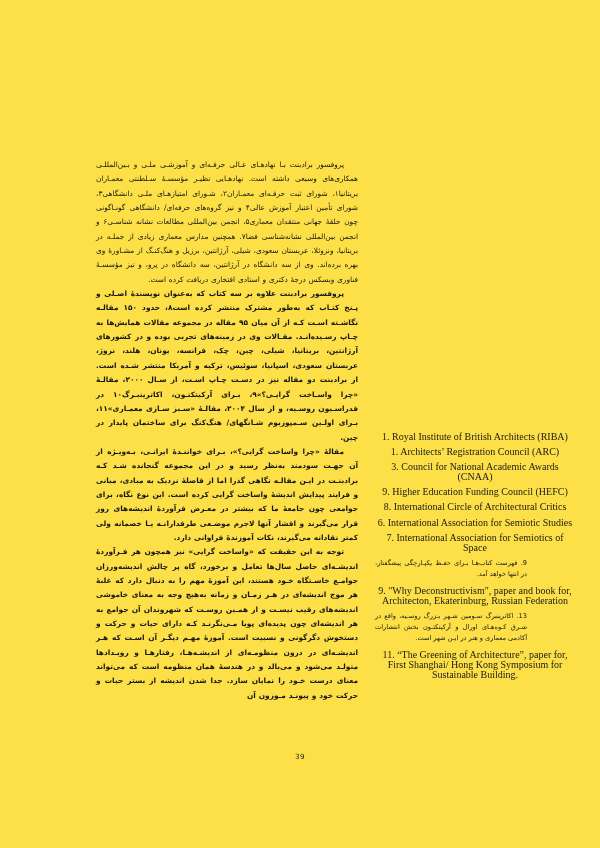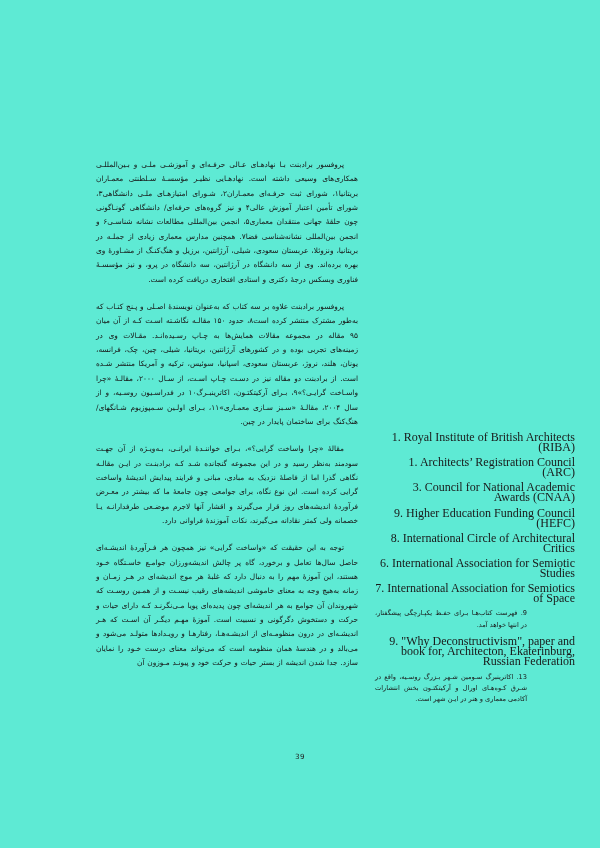--- a/index.html
+++ b/index.html
@@ -13,21 +13,21 @@
     height: 848px;
     position: relative;
     overflow: hidden;
     font-family: "DejaVu Sans", sans-serif;
     color: #1a1a1a;
   }
 
   .page {
     position: absolute;
     inset: 0;
-    background: #5eead4;
+    background: #fde047;
   }
 
   
   .body-column {
     position: absolute;
     right: 242px;          
     top: 158px;
     width: 262px;          
     direction: rtl;
     text-align: justify;
@@ -37,40 +37,40 @@
   .para {
     font-family: "DejaVu Sans", sans-serif;
     font-size: 7.4px;
     line-height: 14.35px;
     margin: 0 0 0 0;
     text-align: justify;
     word-spacing: 0.4px;
     letter-spacing: 0.05px;
     color: #161616;
   }
-  .para + .para { margin-top: 13px; }
+  .para + .para { margin-top: 0px; font-weight: bold; }
   .para.indent { text-indent: 14px; }
 
   
   .notes-column {
     position: absolute;
     left: 375px;
     top: 432px;
     width: 200px;
     direction: ltr;
     text-align: left;
   }
 
   .note-en {
     font-family: "Liberation Serif", "DejaVu Serif", serif;
-    font-size: 12px;
+    font-size: 10px;
     line-height: 10.1px;
     color: #191919;
     margin: 0 0 5.0px 0;
-    text-align: right;
+    text-align: center;
   }
 
   .note-fa {
     font-family: "DejaVu Sans", sans-serif;
     font-size: 6.6px;
     line-height: 11.2px;
     color: #191919;
     margin: 0 0 5.5px 0;
     direction: rtl;
     text-align: justify;
@@ -106,17 +106,18 @@
     <p class="note-en">1. Royal Institute of British Architects (RIBA)</p>
     <p class="note-en">1. Architects’ Registration Council (ARC)</p>
     <p class="note-en">3. Council for National Academic Awards (CNAA)</p>
     <p class="note-en">9. Higher Education Funding Council (HEFC)</p>
     <p class="note-en">8. International Circle of Architectural Critics</p>
     <p class="note-en">6. International Association for Semiotic Studies</p>
     <p class="note-en">7. International Association for Semiotics of Space</p>
     <p class="note-fa">9. فهرست کتاب‌هـا بـرای حفـظ یکپـارچگی پیشگفتار، در انتها خواهد آمد.</p>
     <p class="note-en">9. "Why Deconstructivism", paper and book for, Architecton, Ekaterinburg, Russian Federation</p>
     <p class="note-fa">13. اکاترینبرگ سـومین شـهر بـزرگ روسـیه، واقع در شـرق کـوه‌هـای اورال و آرکیتکتـون بخش انتشارات آکادمی معماری و هنر در ایـن شهر است.</p>
+    <p class="note-en">11. “The Greening of Architecture”, paper for, First Shanghai/ Hong Kong Symposium for Sustainable Building.</p>
   </div>
 
   <div class="folio">39</div>
 
 </div>
 
 </body></html>

